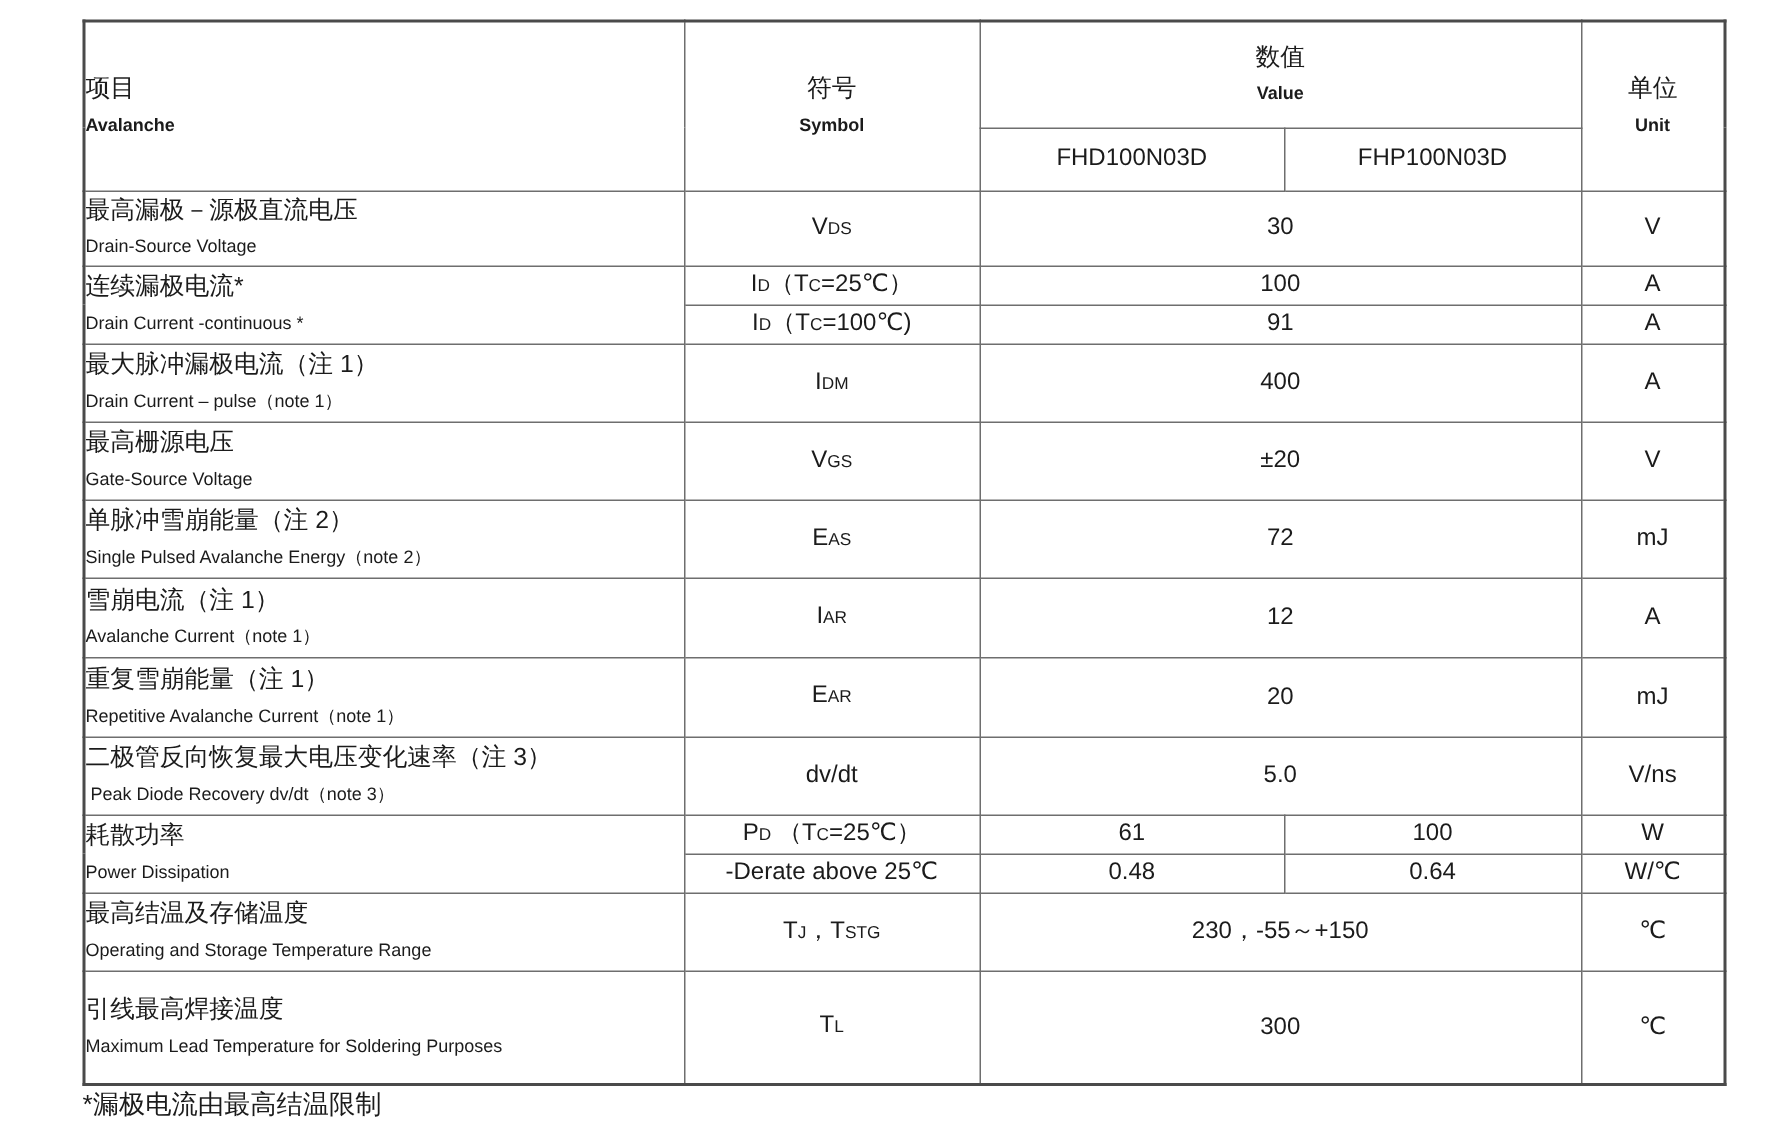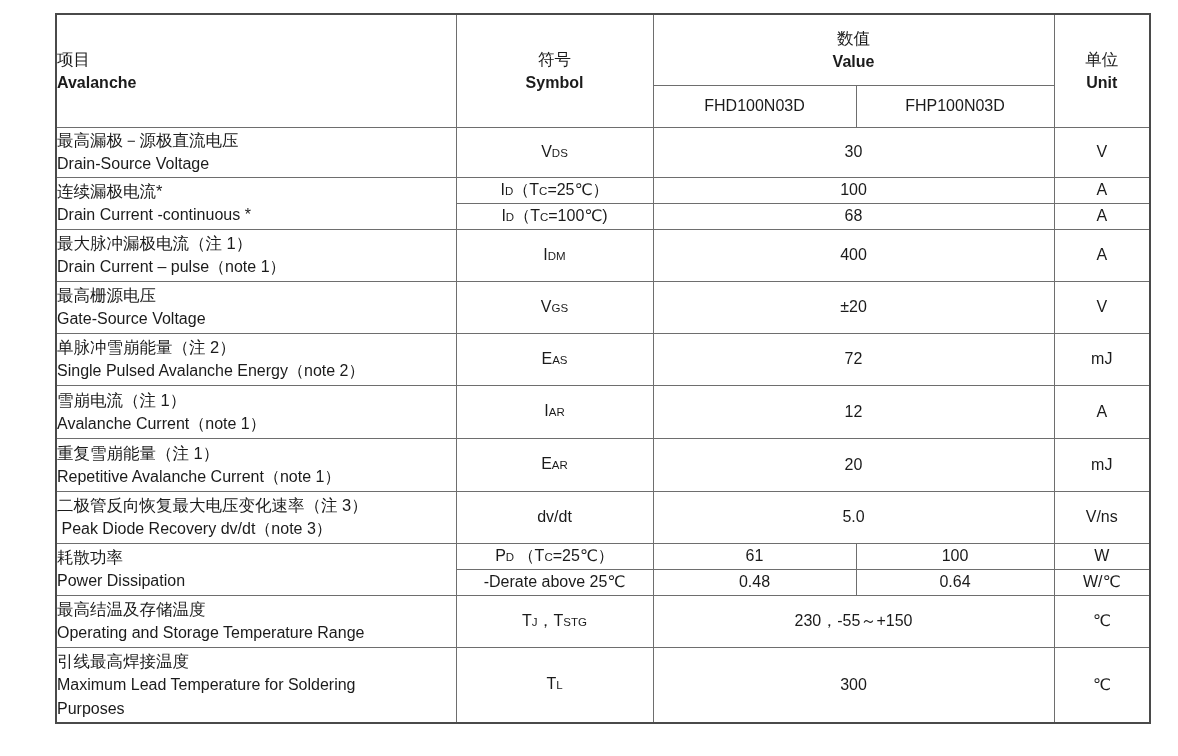--- a/index.html
+++ b/index.html
@@ -17,21 +17,21 @@
     border:2px solid #4a4a4a;
   }
   table.ds td {
     border:1.5px solid #6e6e6e;
     padding:0; vertical-align:middle; overflow:hidden;
     font-size:16px; line-height:24px;
   }
   td.c-param { text-align:left; padding:2px 6px 2px 7px; }
   td.center  { text-align:center; }
   .zh { font-size:16.5px; line-height:24px; white-space:pre-wrap; }
-  .en { font-size:16px;   line-height:24px; white-space:pre-wrap; }
+  .en { font-size:12px;   line-height:24px; white-space:pre-wrap; }
   .bold { font-weight:bold; }
   .en-narrow { display:inline-block; max-width:358px; }
   .sub { font-size:11.5px; }
   .sym { white-space:nowrap; }
   .footnote {
     position:absolute; left:55px; top:724px;
     font-size:17.5px; line-height:24px;
   }
 </style>
 </head>
@@ -85,21 +85,21 @@
         <td rowspan="2" class="c-param">
           <div class="zh">连续漏极电流*</div>
           <div class="en">Drain Current -continuous *</div>
         </td>
         <td class="center sym"><span>I</span><span class="sub">D</span><span>（T</span><span class="sub">C</span><span>=25℃）</span></td>
         <td colspan="2" class="center">100</td>
         <td class="center">A</td>
       </tr>
       <tr style="height:26px">
         <td class="center sym"><span>I</span><span class="sub">D</span><span>（T</span><span class="sub">C</span><span>=100℃)</span></td>
-        <td colspan="2" class="center">68</td>
+        <td colspan="2" class="center">91</td>
         <td class="center">A</td>
       </tr>
 
       <tr style="height:52px">
         <td class="c-param">
           <div class="zh">最大脉冲漏极电流（注 1）</div>
           <div class="en">Drain Current – pulse（note 1）</div>
         </td>
         <td class="center sym"><span>I</span><span class="sub">DM</span></td>
         <td colspan="2" class="center">400</td>
@@ -188,13 +188,14 @@
           <div class="zh">引线最高焊接温度</div>
           <div class="en"><span class="en-narrow">Maximum Lead Temperature for Soldering Purposes</span></div>
         </td>
         <td class="center sym"><span>T</span><span class="sub">L</span></td>
         <td colspan="2" class="center">300</td>
         <td class="center">℃</td>
       </tr>
     </tbody>
   </table>
 
+  <div class="footnote">*漏极电流由最高结温限制</div>
 </div>
 
 </body></html>

